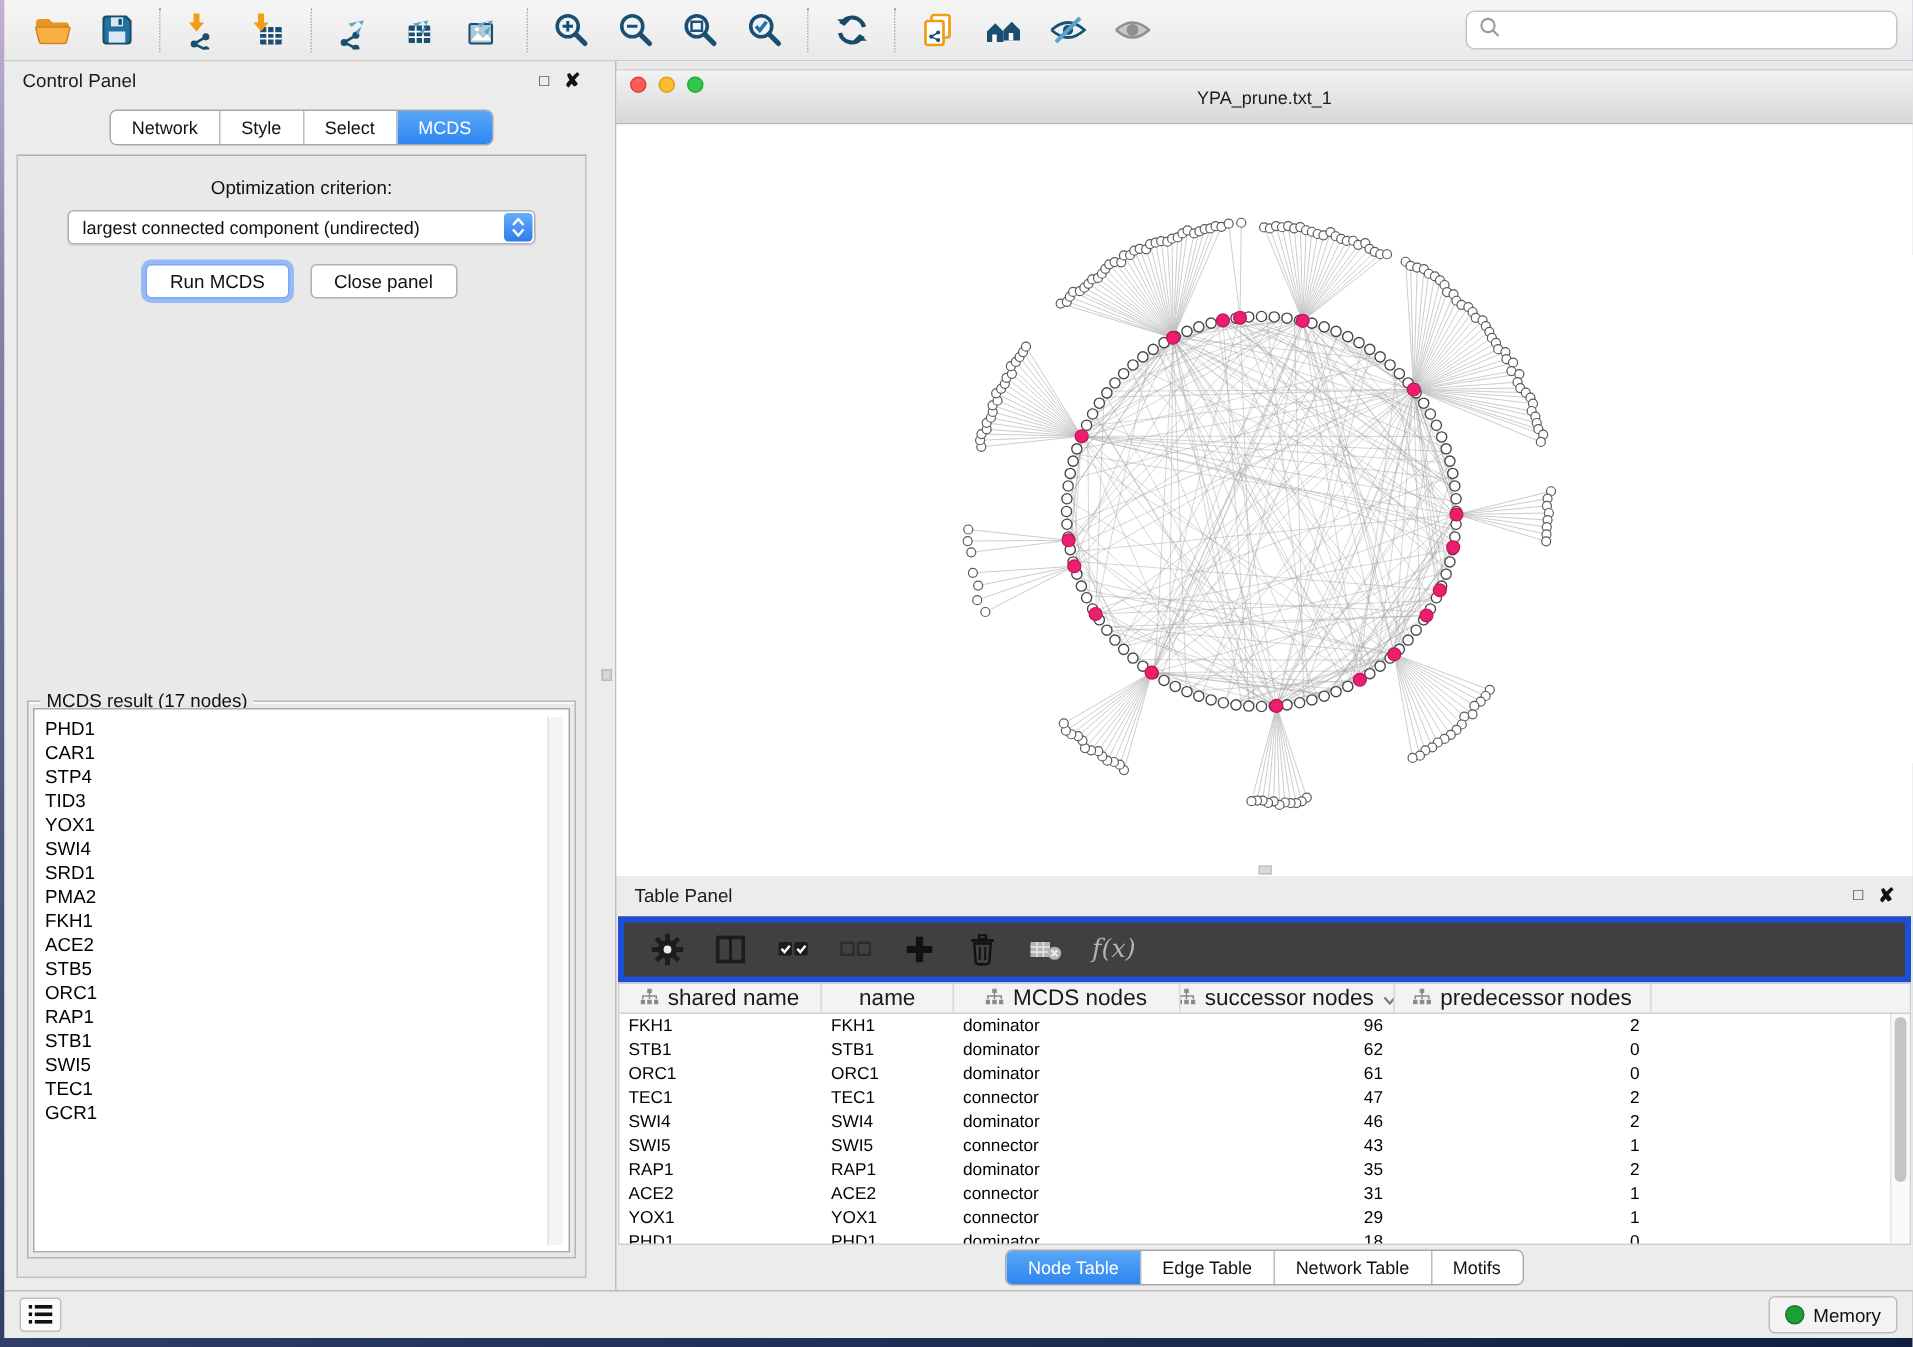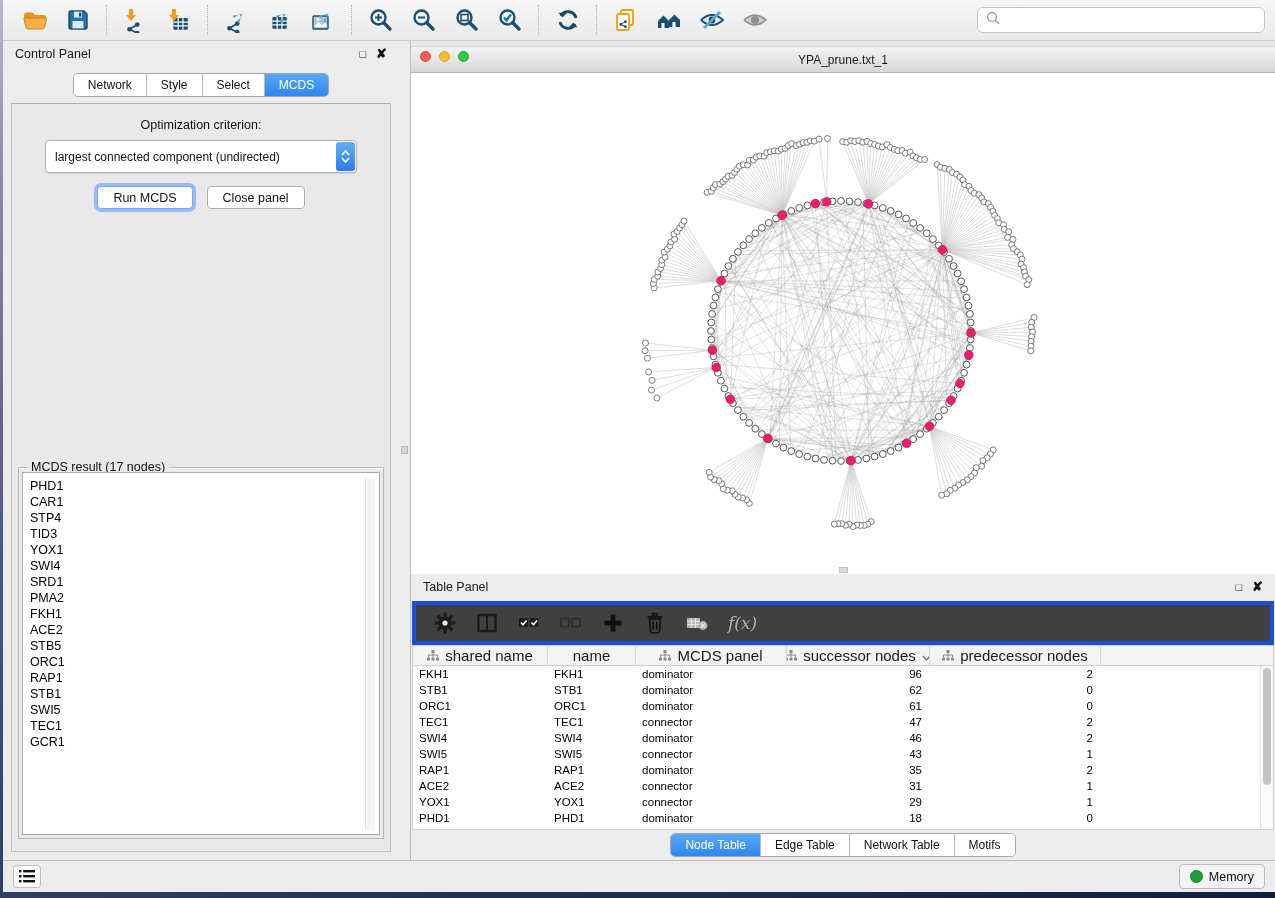--- a/index.html
+++ b/index.html
@@ -24,39 +24,39 @@
   .win-box { font-size:11px; color:#222; cursor:pointer; }
   .win-x { font-size:13px; font-weight:bold; color:#111; cursor:pointer; line-height:10px; }
   .seg-tabs { height:30px; flex:none; display:flex; justify-content:center; align-items:flex-end; }
   .seg-wrap { display:inline-flex; border:1px solid #a7a7a7; border-radius:5px; overflow:hidden; background:#fff; }
   .seg { padding:4px 14px; font-size:12px; color:#111; background:#fff; border-left:1px solid #bcbcbc; cursor:pointer; }
   .seg:first-child { border-left:none; }
   .seg.active { background:linear-gradient(#58a7f8,#2e86f1); color:#fff; }
   .cp-content { flex:1; margin:6px 8px 8px 8px; background:#e9e9e9; border:1px solid #c0c0c0; border-top-color:#adadad; position:relative; }
   .opt-label { text-align:center; margin-top:14px; font-size:12.5px; color:#111; }
   .select-row { display:flex; justify-content:center; margin-top:8px; }
-  .mac-select { width:312px; height:33px; background:#fff; border:1px solid #b3b3b3; border-radius:4px; position:relative; display:flex; align-items:center; padding:0 24px 0 9px; font-size:12px; color:#111; cursor:pointer; box-shadow:0 1px 1px rgba(0,0,0,.08); }
+  .mac-select { width:312px; height:23px; background:#fff; border:1px solid #b3b3b3; border-radius:4px; position:relative; display:flex; align-items:center; padding:0 24px 0 9px; font-size:12px; color:#111; cursor:pointer; box-shadow:0 1px 1px rgba(0,0,0,.08); }
   .mac-stepper { position:absolute; right:1px; top:1px; bottom:1px; width:19px; border-radius:3px; background:linear-gradient(#66adf9,#2d7bf0); display:flex; flex-direction:column; align-items:center; justify-content:center; gap:1px; }
   .btn-row { display:flex; justify-content:center; gap:14px; margin-top:13px; }
   .mac-btn { height:23px; padding:0 15px; background:#fff; border:1px solid #b1b1b1; border-radius:4px; font-size:12.5px; font-family:inherit; color:#111; cursor:pointer; }
   .mac-btn.focused { box-shadow:0 0 0 3px rgba(86,148,250,.55); border-color:#7aaaf7; }
   .result-group { position:absolute; left:6px; right:6px; top:363px; bottom:12px; border:1px solid #b5b5b5; box-shadow:inset 0 1px 0 #fff; }
   .result-legend { position:absolute; top:-8px; left:8px; background:#e9e9e9; padding:0 4px; font-size:12.5px; color:#111; }
   .result-list { position:absolute; left:3px; right:3px; top:4px; bottom:3px; background:#fff; border:1px solid #ababab; overflow:hidden; padding:5px 0 0 7px; }
   .result-list .item { font-size:12.5px; line-height:16px; color:#000; cursor:default; }
   .list-scroll { position:absolute; right:4px; top:5px; bottom:4px; width:10px; background:#f4f4f4; border-left:1px solid #e0e0e0; }
 
   
   .v-divider { width:12px; flex:none; background:#ececec; border-right:1px solid #bdbdbd; position:relative; cursor:col-resize; }
   .v-grip { position:absolute; top:405px; left:2px; width:7px; height:8px; background:#d6d6d6; border:1px solid #b9b9b9; }
 
   
   .right-area { flex:1; min-width:0; display:flex; flex-direction:column; background:#fff; }
   .net-strip { height:5px; flex:none; background:#e9e9e9; }
-  .net-titlebar { height:27px; flex:none; background:linear-gradient(#f3f3f3,#d7d7d7); border-top:1px solid #d2d2d2; border-bottom:1px solid #b5b5b5; display:flex; align-items:center; position:relative; }
+  .net-titlebar { height:37px; flex:none; background:linear-gradient(#f3f3f3,#d7d7d7); border-top:1px solid #d2d2d2; border-bottom:1px solid #b5b5b5; display:flex; align-items:center; position:relative; }
   .lights { position:absolute; left:9px; top:4px; display:flex; gap:8px; }
   .light { width:11px; height:11px; border-radius:50%; cursor:pointer; }
   .net-title { margin:0 auto; font-size:12px; color:#1c1c1c; }
   .net-canvas { height:494px; flex:none; background:#fff; position:relative; overflow:hidden; }
   .net-canvas svg { position:absolute; inset:0; }
   .h-divider { height:7px; flex:none; background:#fff; position:relative; cursor:row-resize; }
   .h-grip { position:absolute; left:50%; top:0; width:9px; height:6px; margin-left:-4px; background:#d9d9d9; border:1px solid #c2c2c2; }
 
   
   .table-panel { flex:1; min-height:0; display:flex; flex-direction:column; background:#ececec; }
@@ -1138,21 +1138,21 @@
               <div class="t-hcell" style="width: 151px;">
                 <span><svg width="12" height="11" viewBox="0 0 12 11">
                     <g fill="#8a8a8a">
                       <rect x="4.5" y="0" width="3" height="3"></rect>
                       <path d="M6 3 v2 M1.5 7 v-2 h9 v2 M6 5 v2" stroke="#8a8a8a" stroke-width="1" fill="none"></path>
                       <rect x="0" y="7.5" width="3" height="3"></rect>
                       <rect x="4.5" y="7.5" width="3" height="3"></rect>
                       <rect x="9" y="7.5" width="3" height="3"></rect>
                     </g>
                   </svg></span>
-                <span>MCDS panel</span>
+                <span>MCDS nodes</span>
               </div>
               <div class="t-hcell" style="width: 143px;">
                 <span><svg width="12" height="11" viewBox="0 0 12 11">
                     <g fill="#8a8a8a">
                       <rect x="4.5" y="0" width="3" height="3"></rect>
                       <path d="M6 3 v2 M1.5 7 v-2 h9 v2 M6 5 v2" stroke="#8a8a8a" stroke-width="1" fill="none"></path>
                       <rect x="0" y="7.5" width="3" height="3"></rect>
                       <rect x="4.5" y="7.5" width="3" height="3"></rect>
                       <rect x="9" y="7.5" width="3" height="3"></rect>
                     </g>

